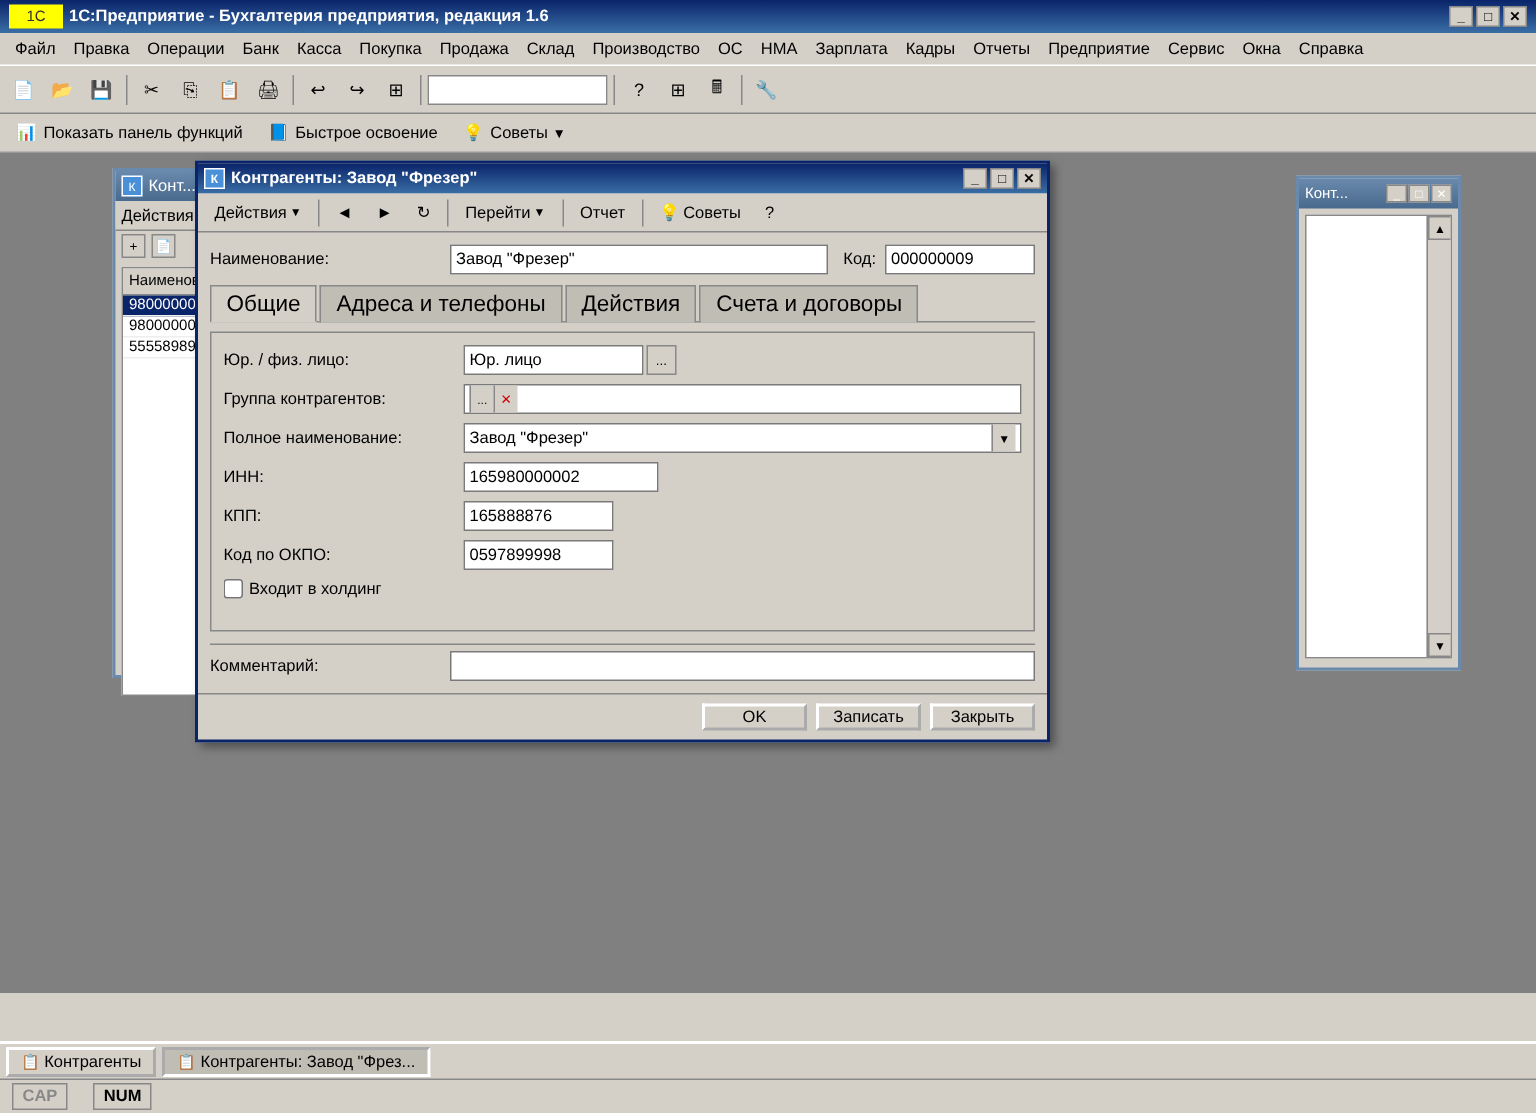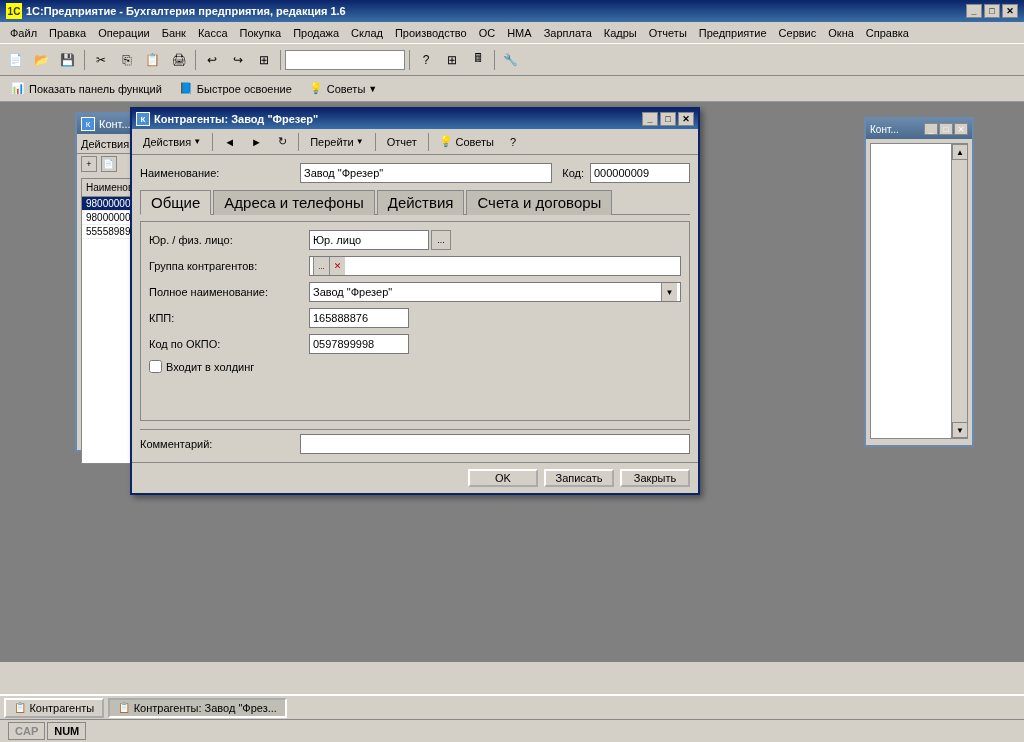--- a/index.html
+++ b/index.html
@@ -18,30 +18,30 @@
       background: linear-gradient(to bottom, #0a246a, #3a6ea5);
       color: white;
       height: 22px;
       display: flex;
       align-items: center;
       padding: 0 6px;
       font-size: 11px;
       font-weight: bold;
     }
     .title-bar-icon {
-      width: 16px;
+      width: 36px;
       height: 16px;
       margin-right: 4px;
       background: #ff0;
       font-size: 10px;
       display: flex;
       align-items: center;
       justify-content: center;
       color: #333;
-      font-weight: bold;
+      font-weight: normal;
     }
     .title-bar-controls {
       margin-left: auto;
       display: flex;
       gap: 2px;
     }
     .title-bar-btn {
       width: 16px;
       height: 14px;
       background: #d4d0c8;
@@ -504,21 +504,21 @@
       align-items: center;
       padding: 0 8px;
       font-size: 11px;
     }
     .status-text {
       flex: 1;
       font-size: 11px;
     }
     .status-indicators {
       display: flex;
-      gap: 2px;
+      gap: 17px;
     }
     .status-indicator {
       height: 18px;
       padding: 0 6px;
       background: #d4d0c8;
       border: 1px solid #888;
       font-size: 11px;
       display: flex;
       align-items: center;
       font-weight: bold;
@@ -766,20 +766,24 @@
         </div>
 
         <div class="field-row">
           <span class="field-label">Полное наименование:</span>
           <div class="field-combo">
             <span class="field-combo-text">Завод "Фрезер"</span>
             <div class="field-combo-btn">▼</div>
           </div>
         </div>
 
+        <div class="field-row">
+          <span class="field-label">ИНН:</span>
+          <input class="field-input" type="text" style="max-width: 130px; flex: 0 0 auto;" value="165980000002">
+        </div>
 
         <div class="field-row">
           <span class="field-label">КПП:</span>
           <input class="field-input" type="text" style="max-width: 100px; flex: 0 0 auto;" value="165888876">
         </div>
 
         <div class="field-row">
           <span class="field-label">Код по ОКПО:</span>
           <input class="field-input" type="text" style="max-width: 100px; flex: 0 0 auto;" value="0597899998">
         </div>

